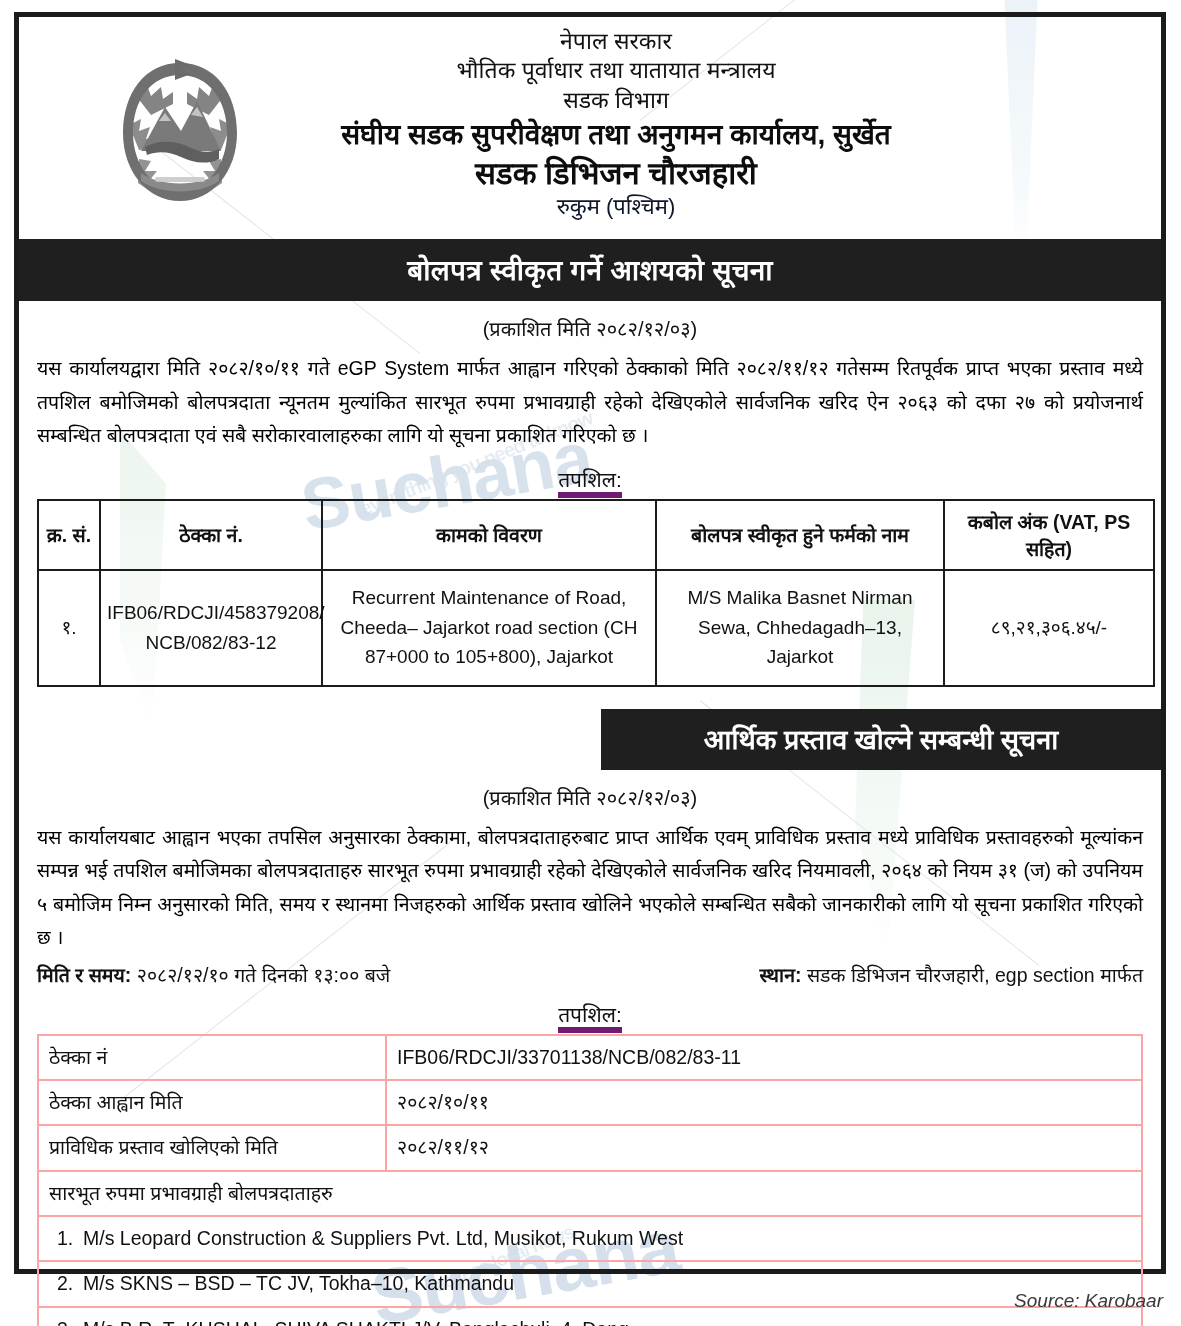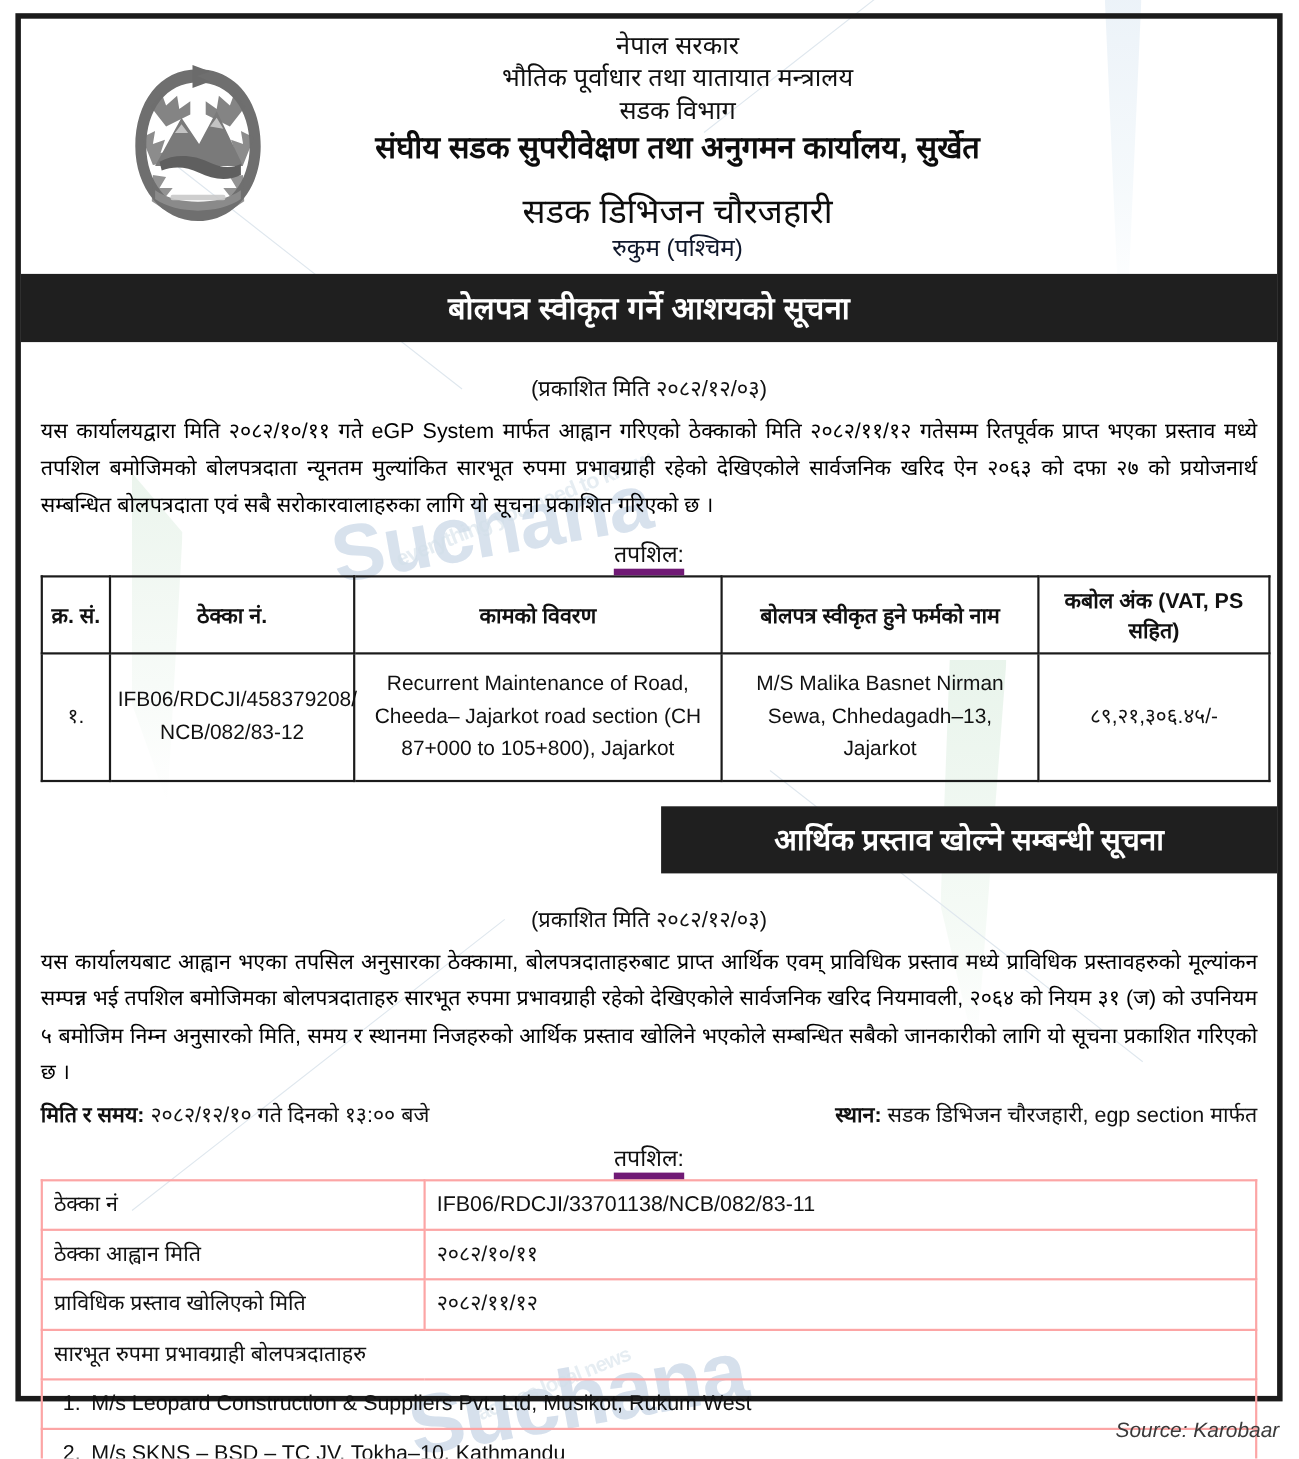--- a/index.html
+++ b/index.html
@@ -112,21 +112,21 @@
   }
   #emblem svg { width: 100%; height: 100%; display: block; }
   .lh-lines {
     text-align: center;
     padding-left: 40px;
   }
   .lh-l1 { font-size: 23px; line-height: 1.28; color: #111; }
   .lh-l2 { font-size: 23px; line-height: 1.28; color: #111; }
   .lh-l3 { font-size: 23px; line-height: 1.28; color: #111; }
   .lh-l4 { font-size: 28px; font-weight: bold; line-height: 1.3; color: #0d0d0d; margin-top: 2px; }
-  .lh-l5 { font-size: 31px; font-weight: normal; line-height: 1.28; color: #0d0d0d; margin-top: 19px; }
+  .lh-l5 { font-size: 31px; font-weight: bold; line-height: 1.28; color: #0d0d0d; }
   .lh-l6 { font-size: 22px; line-height: 1.3; color: #0f172a; }
 
   
   .banner-full {
     background: #1f1f1f;
     color: #ffffff;
     text-align: center;
     font-size: 28px;
     font-weight: bold;
     padding: 11px 0 13px 0;
@@ -142,21 +142,21 @@
     color: #ffffff;
     text-align: center;
     font-size: 27px;
     font-weight: bold;
     padding: 11px 60px 13px 60px;
     width: 560px;
     box-sizing: border-box;
   }
 
   
-  .section { padding: 0 18px; box-sizing: border-box; margin-top: 28px; }
+  .section { padding: 0 18px; box-sizing: border-box; }
   .pub-date {
     text-align: center;
     font-size: 20px;
     margin: 14px 0 10px 0;
     color: #111;
   }
   .para {
     font-size: 19.5px;
     line-height: 1.72;
     color: #000000;

